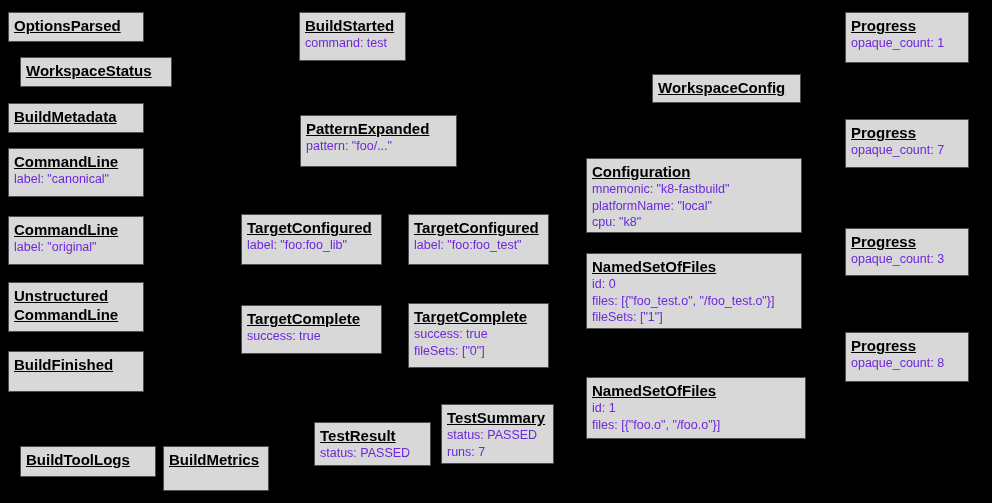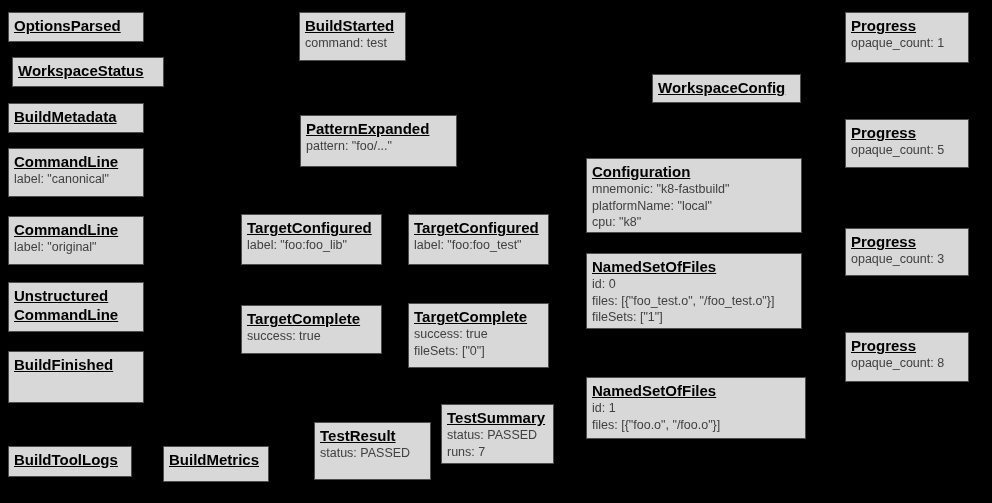--- a/index.html
+++ b/index.html
@@ -28,35 +28,35 @@
     font-size: 15px;
     font-weight: bold;
     text-decoration: underline;
     color: #000000;
     line-height: 19px;
     white-space: pre-line;
   }
   .f {
     display: block;
     font-size: 12.5px;
-    color: #404040;
+    color: #6d28d9;
     line-height: 16.5px;
     white-space: nowrap;
   }
 </style>
 </head>
 <body>
 
 <div class="canvas">
 
   <div class="node" style="left:8px;top:12px;width:136px;height:30px">
     <span class="t">OptionsParsed</span>
   </div>
 
-  <div class="node" style="left:12px;top:57px;width:152px;height:30px">
+  <div class="node" style="left:20px;top:57px;width:152px;height:30px">
     <span class="t">WorkspaceStatus</span>
   </div>
 
   <div class="node" style="left:8px;top:103px;width:136px;height:30px">
     <span class="t">BuildMetadata</span>
   </div>
 
   <div class="node" style="left:8px;top:148px;width:136px;height:49px">
     <span class="t">CommandLine</span>
     <span class="f">label: "canonical"</span>
@@ -65,29 +65,29 @@
   <div class="node" style="left:8px;top:216px;width:136px;height:49px">
     <span class="t">CommandLine</span>
     <span class="f">label: "original"</span>
   </div>
 
   <div class="node" style="left:8px;top:282px;width:136px;height:50px">
     <span class="t">Unstructured
 CommandLine</span>
   </div>
 
-  <div class="node" style="left:8px;top:351px;width:136px;height:52px">
+  <div class="node" style="left:8px;top:351px;width:136px;height:41px">
     <span class="t">BuildFinished</span>
   </div>
 
-  <div class="node" style="left:8px;top:446px;width:124px;height:31px">
+  <div class="node" style="left:20px;top:446px;width:136px;height:31px">
     <span class="t">BuildToolLogs</span>
   </div>
 
-  <div class="node" style="left:163px;top:446px;width:106px;height:36px">
+  <div class="node" style="left:163px;top:446px;width:106px;height:45px">
     <span class="t">BuildMetrics</span>
   </div>
 
   <div class="node" style="left:299px;top:12px;width:107px;height:49px">
     <span class="t">BuildStarted</span>
     <span class="f">command: test</span>
   </div>
 
   <div class="node" style="left:300px;top:115px;width:157px;height:52px">
     <span class="t">PatternExpanded</span>
@@ -108,21 +108,21 @@
     <span class="t">TargetComplete</span>
     <span class="f">success: true</span>
   </div>
 
   <div class="node" style="left:408px;top:303px;width:141px;height:65px">
     <span class="t">TargetComplete</span>
     <span class="f">success: true</span>
     <span class="f">fileSets: ["0"]</span>
   </div>
 
-  <div class="node" style="left:314px;top:422px;width:117px;height:58px">
+  <div class="node" style="left:314px;top:422px;width:117px;height:44px">
     <span class="t">TestResult</span>
     <span class="f">status: PASSED</span>
   </div>
 
   <div class="node" style="left:441px;top:404px;width:113px;height:60px">
     <span class="t">TestSummary</span>
     <span class="f">status: PASSED</span>
     <span class="f">runs: 7</span>
   </div>
 
@@ -150,21 +150,21 @@
     <span class="f">files: [{"foo.o", "/foo.o"}]</span>
   </div>
 
   <div class="node" style="left:845px;top:12px;width:124px;height:51px">
     <span class="t">Progress</span>
     <span class="f">opaque_count: 1</span>
   </div>
 
   <div class="node" style="left:845px;top:119px;width:124px;height:49px">
     <span class="t">Progress</span>
-    <span class="f">opaque_count: 5</span>
+    <span class="f">opaque_count: 7</span>
   </div>
 
   <div class="node" style="left:845px;top:228px;width:124px;height:48px">
     <span class="t">Progress</span>
     <span class="f">opaque_count: 3</span>
   </div>
 
   <div class="node" style="left:845px;top:332px;width:124px;height:50px">
     <span class="t">Progress</span>
     <span class="f">opaque_count: 8</span>

